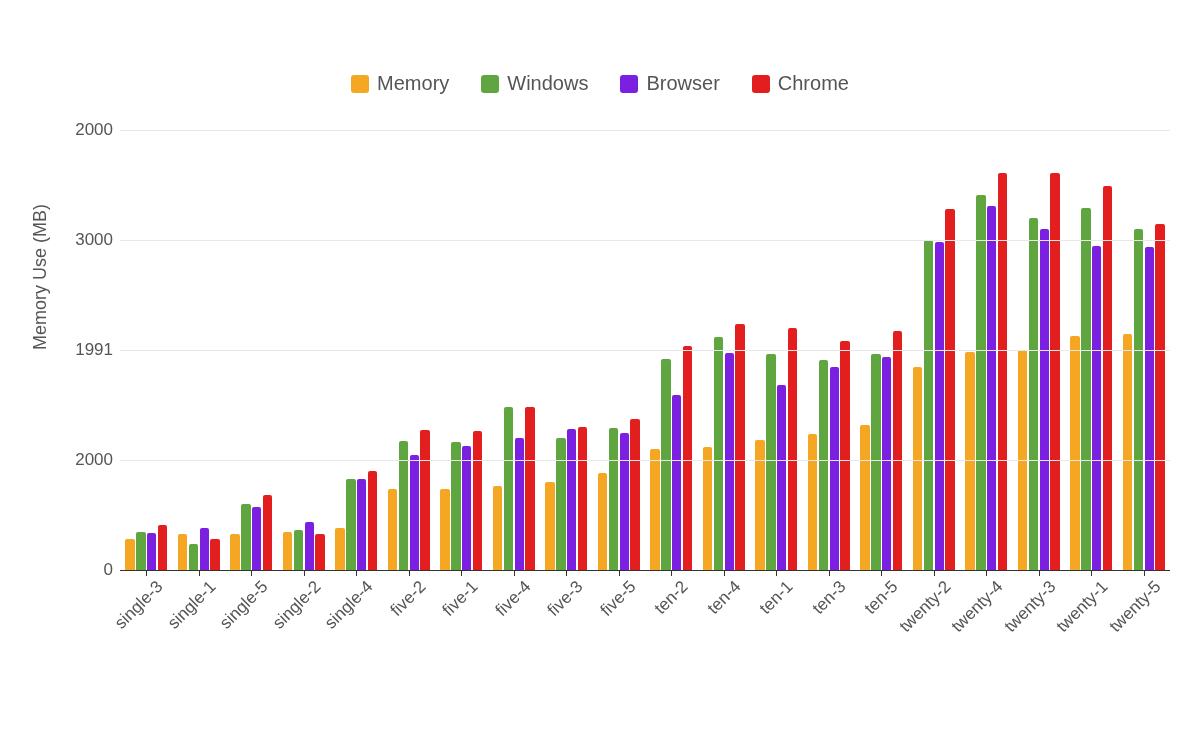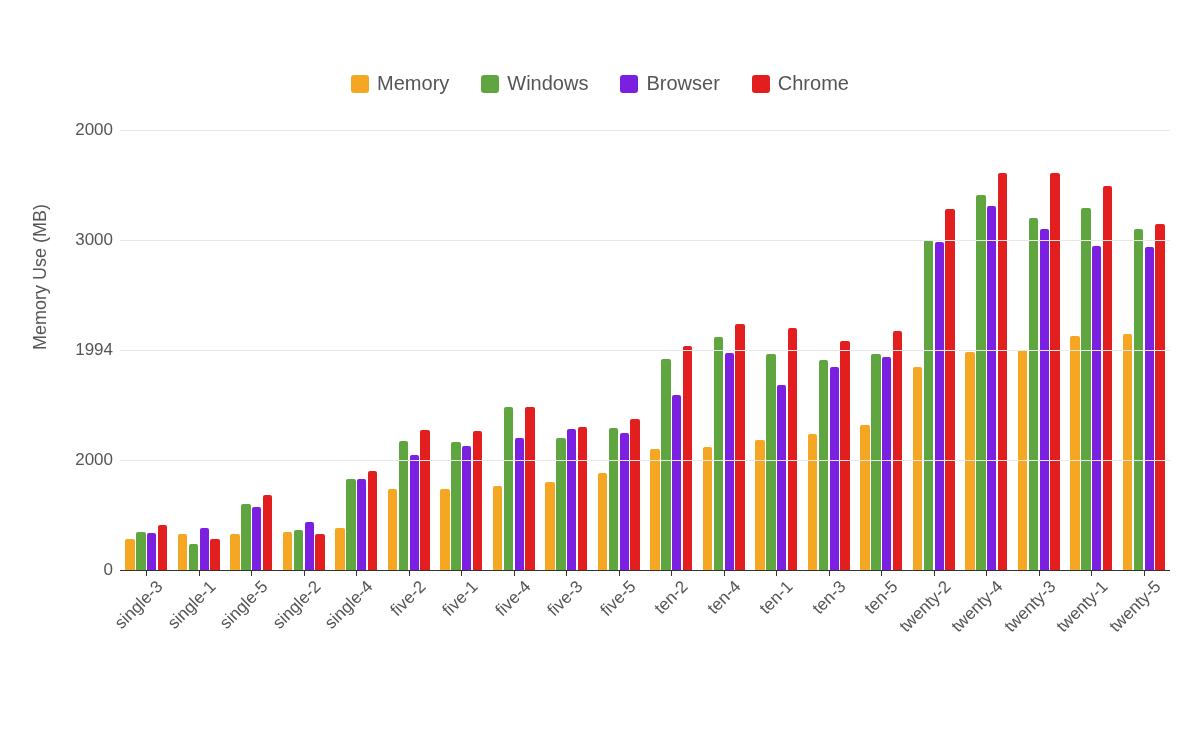--- a/index.html
+++ b/index.html
@@ -306,20 +306,20 @@
           <div class="bar" style="left: 27px; width: 9.375px; height: 323.4px; background: rgb(123, 31, 224);"></div>
           <div class="bar" style="left: 37.875px; width: 9.375px; height: 346.5px; background: rgb(226, 30, 30);"></div>
           <div class="xtick-mark"></div>
           <div class="xtick">twenty-5</div>
         </div>
       </div>
   <div class="ytick" style="top: 440px;">0</div>
       <div class="gridline" style="top: 330px;"></div>
       <div class="ytick" style="top: 330px;">2000</div>
       <div class="gridline" style="top: 220px;"></div>
-      <div class="ytick" style="top: 220px;">1994</div>
+      <div class="ytick" style="top: 220px;">1991</div>
       <div class="gridline" style="top: 110px;"></div>
       <div class="ytick" style="top: 110px;">3000</div>
       <div class="gridline" style="top: 0px;"></div>
       <div class="ytick" style="top: 0px;">2000</div>
     </div>
 
 </div>
 
 </body></html>

